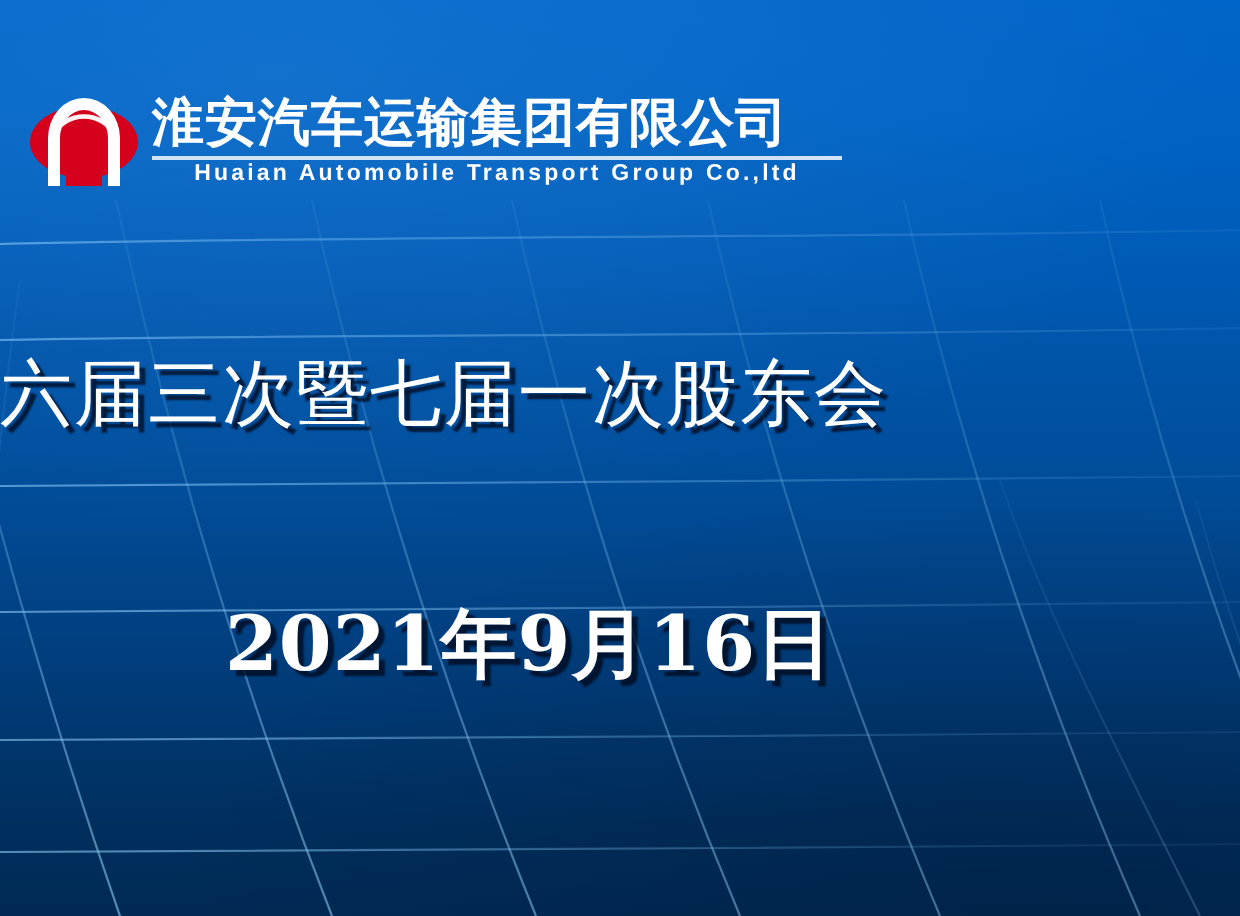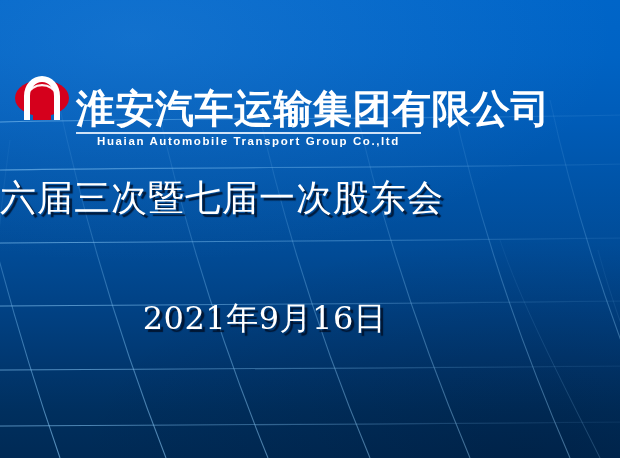--- a/index.html
+++ b/index.html
@@ -57,27 +57,26 @@
     height: 46px;
     flex: 0 0 auto;
     margin-right: 6px;
   }
   #logo-text-group {
     position: relative;
     padding-top: 2px;
   }
   #company-name-cn {
     font-family: "DejaVu Sans", "Liberation Sans", sans-serif;
-    font-size: 39px;
+    font-size: 26px;
     font-weight: bold;
     color: #ffffff;
     letter-spacing: 0.5px;
     line-height: 1.05;
     white-space: nowrap;
-    margin-top: 40px;
   }
   #logo-rule {
     height: 2px;
     background: #cfe2f6;
     margin: 2px 0 1px 0;
     width: 345px;
   }
   #company-name-en {
     font-family: Liberation Sans, sans-serif;
     font-size: 11.5px;
@@ -107,22 +106,22 @@
   }
 
   
   #date-line {
     position: absolute;
     left: 0;
     top: 300px;
     width: 529px;
     text-align: center;
     font-family: "DejaVu Serif", "Liberation Serif", serif;
-    font-size: 32px;
-    font-weight: normal;
+    font-size: 38px;
+    font-weight: bold;
     color: #ffffff;
     letter-spacing: 0.5px;
     line-height: 1.15;
     white-space: nowrap;
     text-shadow: 3px 3px 1px rgba(0,10,30,0.78);
   }
 </style>
 </head>
 <body>
 

